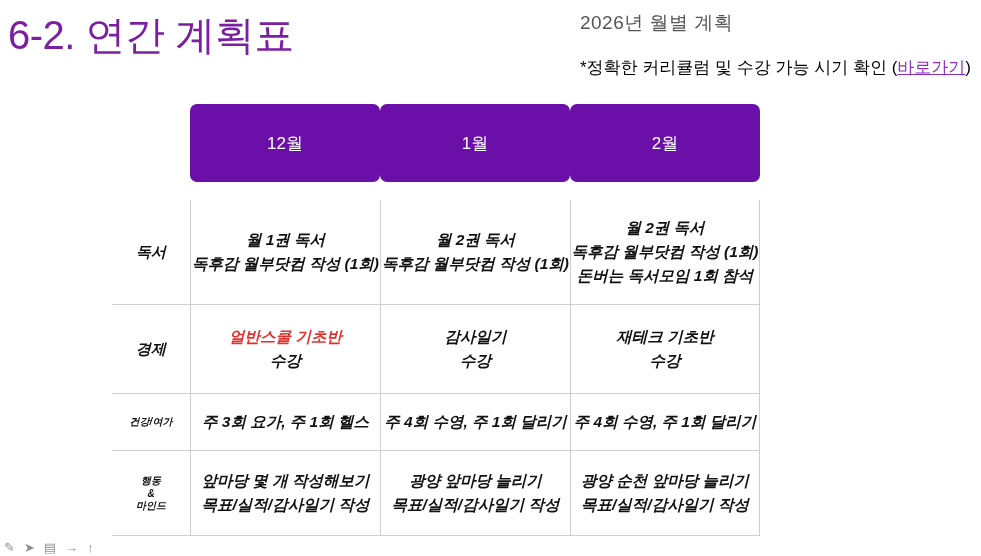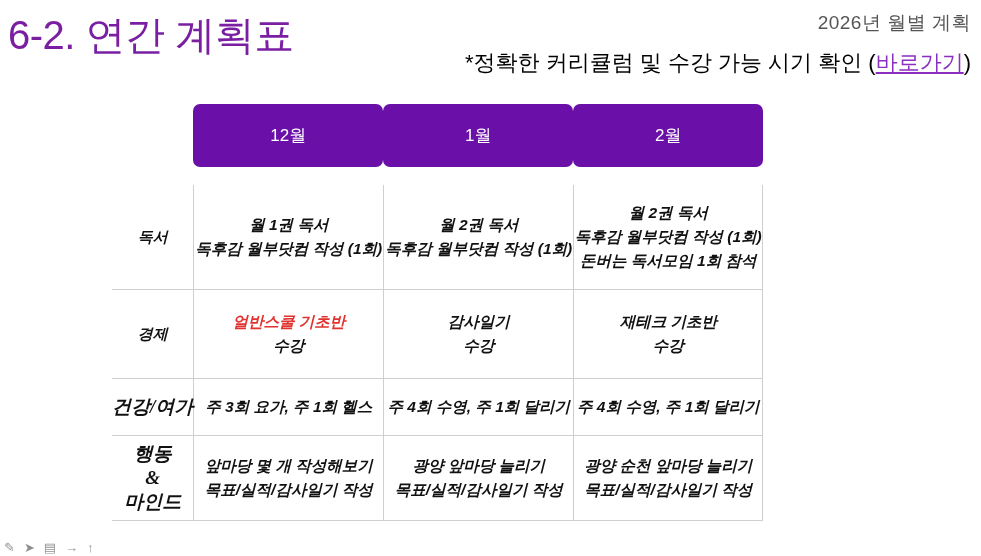--- a/index.html
+++ b/index.html
@@ -23,30 +23,30 @@
     top: 8px;
     font-size: 40px;
     color: #7a1fa2;
     letter-spacing: -0.5px;
     white-space: nowrap;
   }
   .header-right {
     position: absolute;
     right: 10px;
     top: 10px;
-    text-align: right;
+    text-align: left;
   }
   .header-year {
     font-size: 19px;
     color: #555555;
     letter-spacing: 0.5px;
   }
   .header-note {
-    margin-top: 12px;
-    font-size: 22px;
+    margin-top: 20px;
+    font-size: 17px;
     color: #000000;
     white-space: nowrap;
   }
   .header-note .link {
     color: #8a2fc0;
     text-decoration: underline;
     cursor: pointer;
   }
 
   
@@ -65,21 +65,21 @@
   .col-label {
     width: 78px;
   }
   .col-month {
     width: 190px;
   }
 
   .month-head {
     background: #6a0fa8;
     color: #ffffff;
-    height: 63px;
+    height: 78px;
     text-align: center;
     font-size: 17px;
     border-radius: 7px;
     font-weight: normal;
     margin-top: 42px;
   }
   .spacer-row td {
     height: 18px;
   }
 
@@ -116,21 +116,21 @@
     display: block;
     white-space: nowrap;
     text-align: center;
   }
 
   .r-reading .cell, .r-reading .row-label { height: 104px; }
   .r-econ .cell, .r-econ .row-label { height: 88px; }
   .r-health .cell, .r-health .row-label { height: 56px; }
   .r-action .cell, .r-action .row-label { height: 84px; }
 
-  .row-label.small { font-size: 19px; font-family: Liberation Serif, serif; }
+  .row-label.small { font-size: 10px; }
 
   
   .mini-toolbar {
     position: absolute;
     left: 4px;
     bottom: 2px;
     display: flex;
     align-items: center;
     gap: 9px;
     opacity: 0.55;

